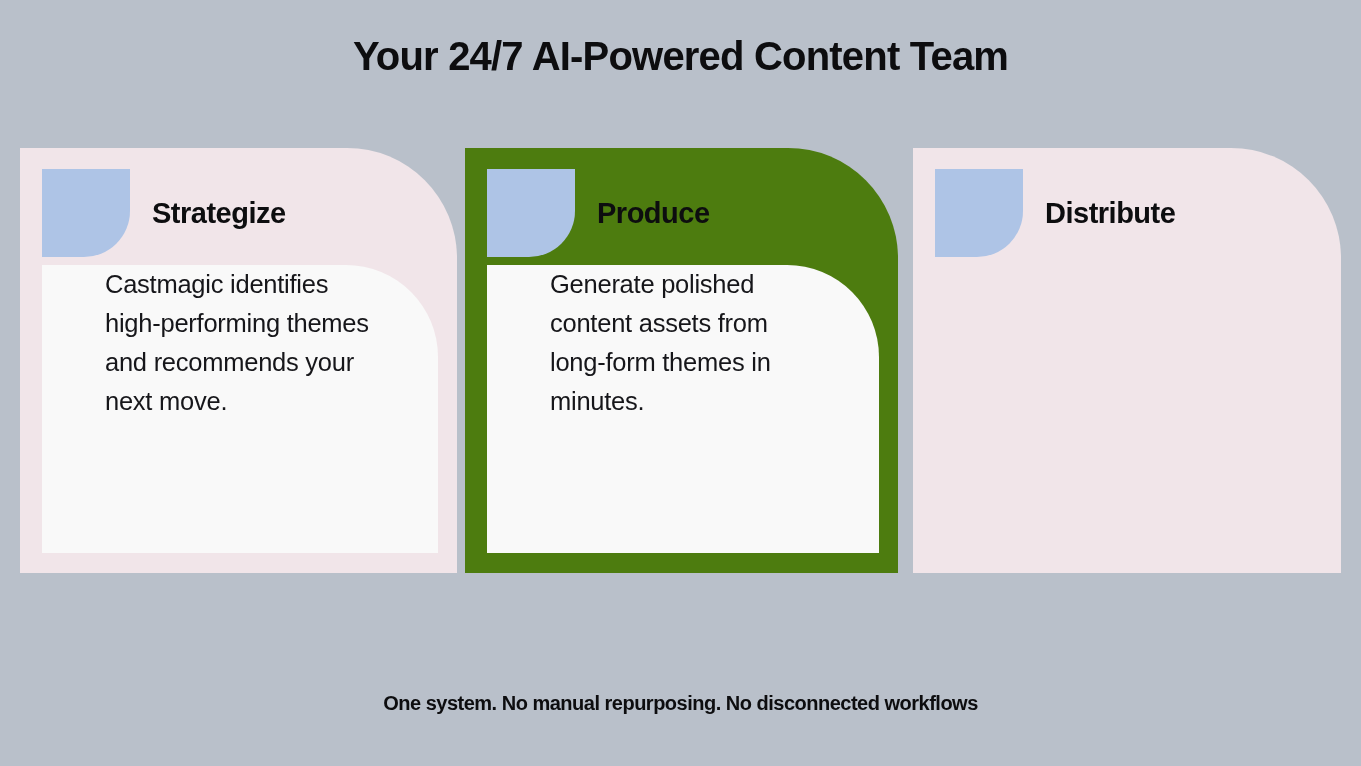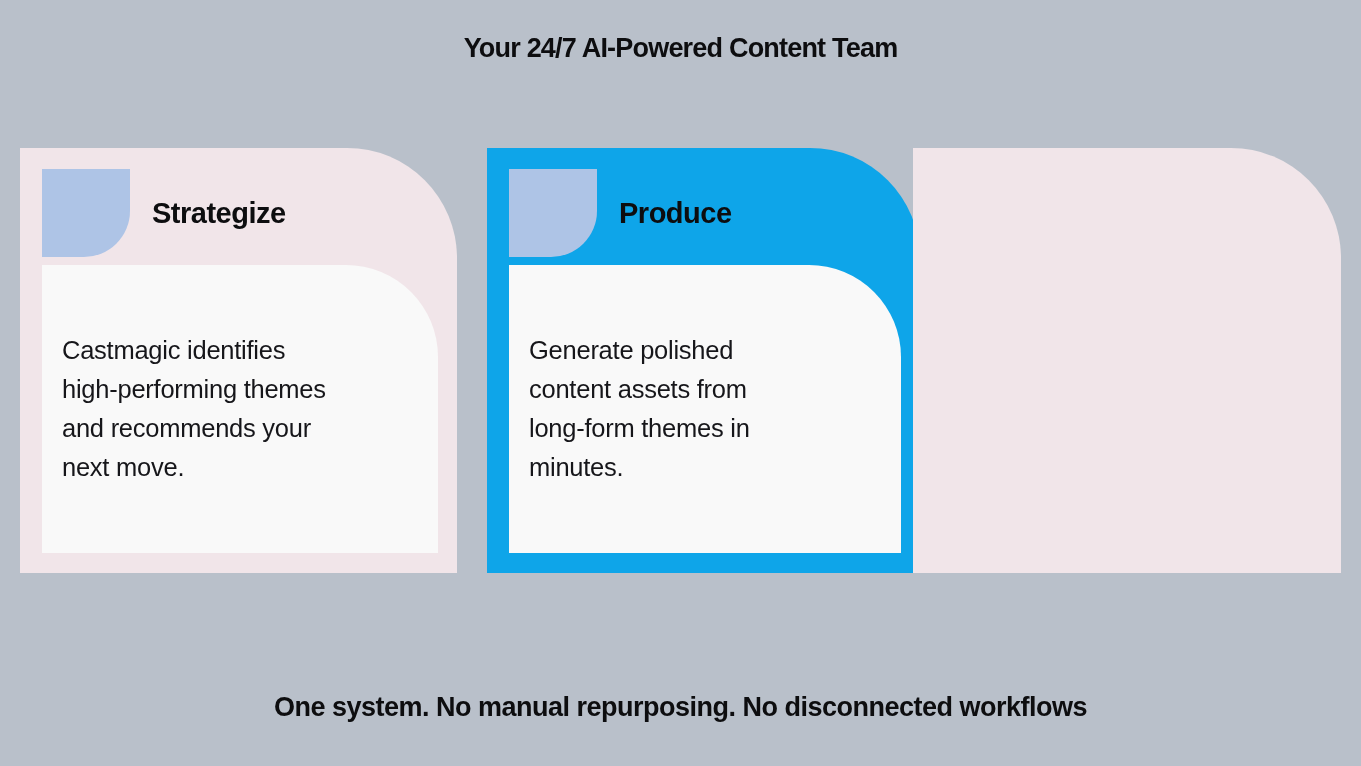--- a/index.html
+++ b/index.html
@@ -21,21 +21,21 @@
     width: 1361px;
     height: 766px;
   }
 
   .page-title {
     position: absolute;
     top: 33px;
     left: 0;
     width: 1361px;
     text-align: center;
-    font-size: 27px;
+    font-size: 40px;
     font-weight: 700;
     letter-spacing: -0.8px;
     color: #0d0d0f;
     line-height: 1.15;
     white-space: nowrap;
   }
 
   .cards {
     position: absolute;
     top: 148px;
@@ -45,21 +45,21 @@
   }
 
   .card {
     position: absolute;
     top: 0;
     height: 425px;
     border-radius: 0 110px 0 0;
     overflow: hidden;
   }
   .card-1 { left: 0px;   width: 437px; background: #f1e5e9; }
-  .card-2 { left: 445px; width: 433px; background: #0ea5e9; margin-left: 22px; }
+  .card-2 { left: 445px; width: 433px; background: #4d7c0f; }
   .card-3 { left: 893px; width: 428px; background: #f1e5e9; }
 
   .card-head {
     position: absolute;
     top: 20px;
     left: 22px;
     height: 90px;
     display: flex;
     align-items: center;
     gap: 22px;
@@ -82,21 +82,21 @@
   }
 
   .card-panel {
     position: absolute;
     left: 22px;
     top: 117px;
     bottom: 20px;
     background: #f9f9f9;
     border-radius: 0 92px 0 0;
     display: flex;
-    align-items: center;
+    padding-left: 43px;
   }
   .card-1 .card-panel { right: 19px; }
   .card-2 .card-panel { right: 19px; }
   .card-3 .card-panel { right: 26px; }
 
   .card-body {
     font-size: 25.5px;
     line-height: 1.53;
     color: #16161a;
     letter-spacing: -0.25px;
@@ -105,21 +105,21 @@
     box-sizing: border-box;
     white-space: pre-line;
   }
 
   .footer-note {
     position: absolute;
     top: 692px;
     left: 0;
     width: 1361px;
     text-align: center;
-    font-size: 27px;
+    font-size: 20px;
     font-weight: 700;
     letter-spacing: -0.5px;
     color: #0d0d0f;
     white-space: nowrap;
   }
 </style>
 </head>
 <body>
 
 <div class="slide">
@@ -148,19 +148,23 @@
       </div>
       <div class="card-panel">
         <div class="card-body">Generate polished
 content assets from
 long-form themes in
 minutes.</div>
       </div>
     </div>
 
     <div class="card card-3">
+      <div class="card-head">
+        <div class="card-icon"></div>
+        <div class="card-title">Distribute</div>
+      </div>
     </div>
 
   </div>
 
   <div class="footer-note">One system. No manual repurposing. No disconnected workflows</div>
 
 </div>
 
 </body></html>

